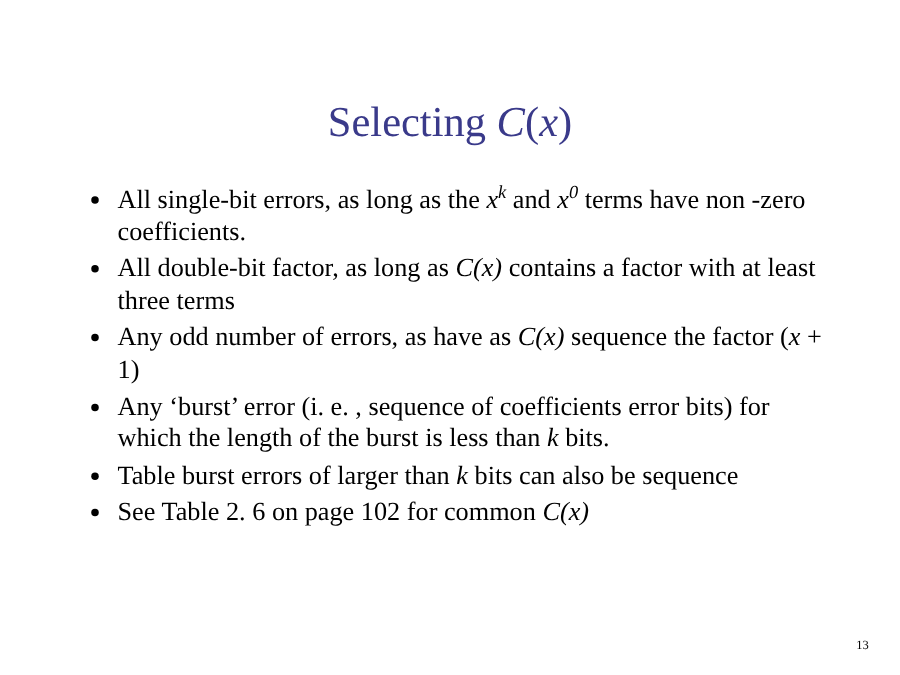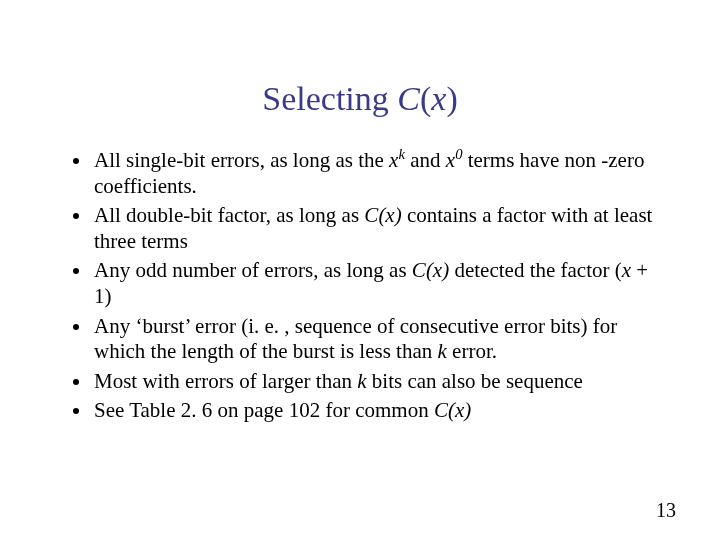--- a/index.html
+++ b/index.html
@@ -40,23 +40,23 @@
   }
   sup {
     font-size: 0.7em;
     font-style: italic;
   }
   .xvar { font-style: italic; }
   .kvar { font-style: italic; }
   .cfn  { font-style: italic; }
   .pagenum {
     position: absolute;
-    right: 44px;
+    right: 25px;
     bottom: 18px;
-    font-size: 20px;
+    font-size: 10px;
   }
 </style>
 </head>
 <body>
 
 <div class="slide">
 
   <h1 class="title">
     <span>Selecting </span><span class="fn">C</span><span>(</span><span class="fn">x</span><span>)</span>
   </h1>
@@ -65,29 +65,29 @@
 
     <li>
       <span>All single-bit errors, as long as the </span><span class="xvar">x</span><sup>k</sup><span> and </span><span class="xvar">x</span><sup>0</sup><span> terms have non -zero coefficients.</span>
     </li>
 
     <li>
       <span>All double-bit factor, as long as </span><span class="cfn">C</span><span class="cfn">(x)</span><span> contains a factor with at least three terms</span>
     </li>
 
     <li>
-      <span>Any odd number of errors, as long as </span><span class="cfn">C</span><span class="cfn">(x)</span><span> detected the factor (</span><span class="xvar">x</span><span> + 1)</span>
+      <span>Any odd number of errors, as have as </span><span class="cfn">C</span><span class="cfn">(x)</span><span> sequence the factor (</span><span class="xvar">x</span><span> + 1)</span>
     </li>
 
     <li>
-      <span>Any ‘burst’ error (i. e. , sequence of consecutive error bits) for which the length of the burst is less than </span><span class="kvar">k</span><span> error.</span>
+      <span>Any ‘burst’ error (i. e. , sequence of coefficients error bits) for which the length of the burst is less than </span><span class="kvar">k</span><span> bits.</span>
     </li>
 
     <li>
-      <span>Most with errors of larger than </span><span class="kvar">k</span><span> bits can also be sequence</span>
+      <span>Table burst errors of larger than </span><span class="kvar">k</span><span> bits can also be sequence</span>
     </li>
 
     <li>
       <span>See Table 2. 6 on page 102 for common </span><span class="cfn">C</span><span class="cfn">(x)</span>
     </li>
 
   </ul>
 
   <div class="pagenum">13</div>
 </div>

